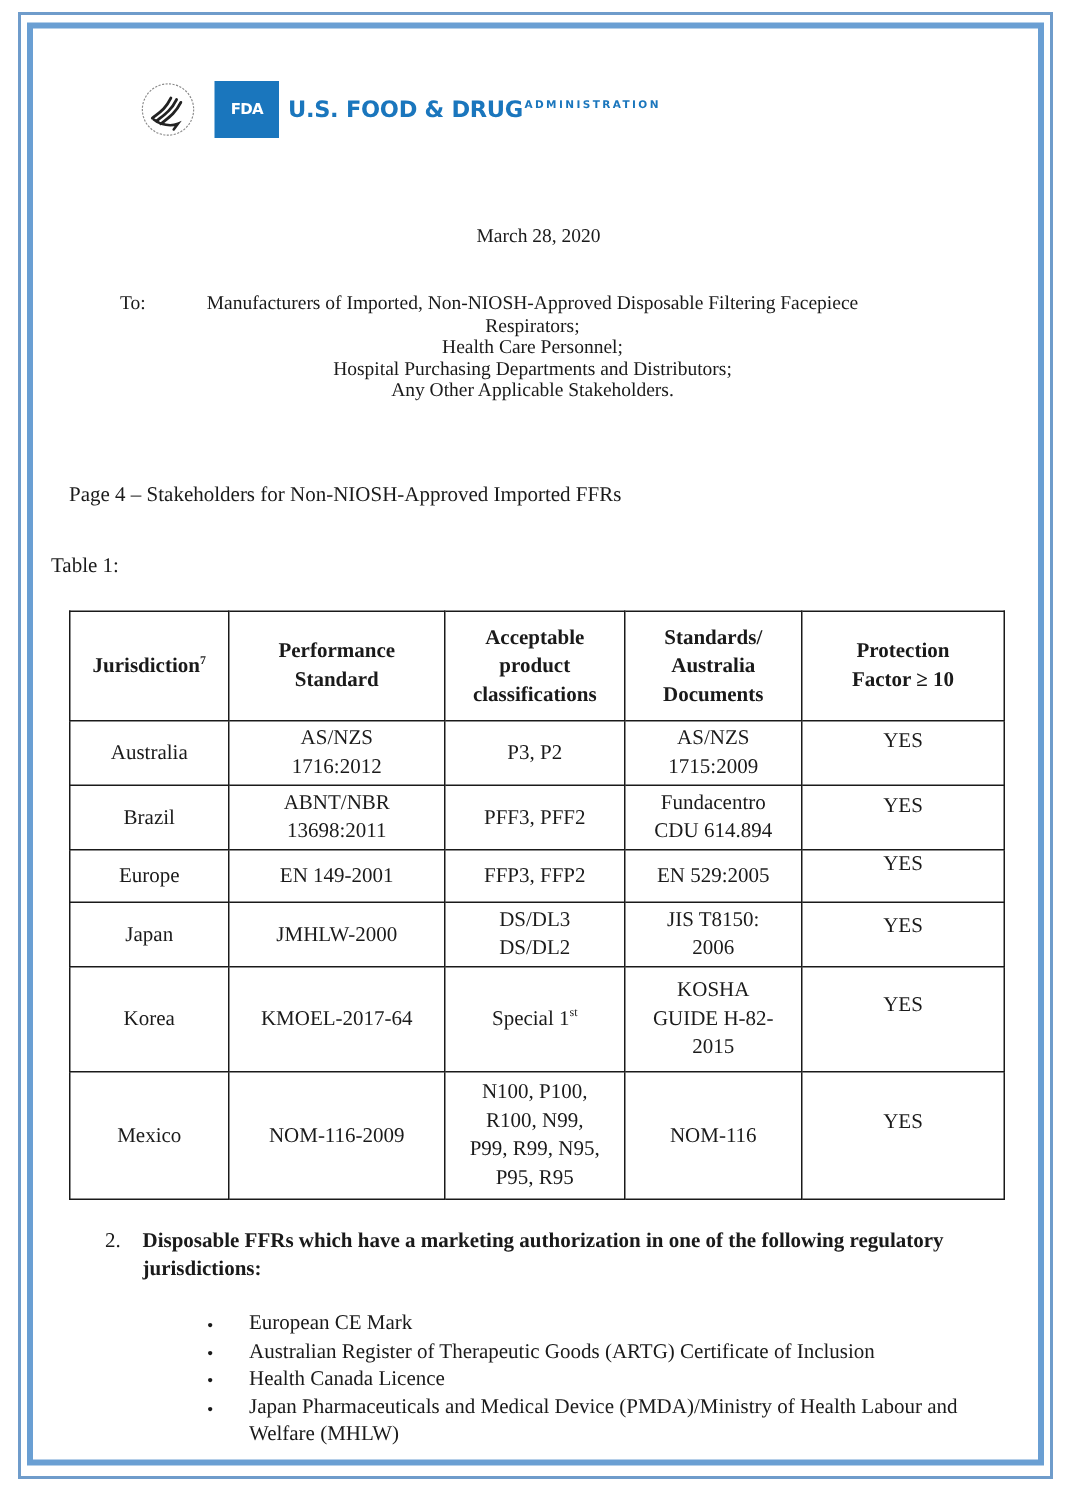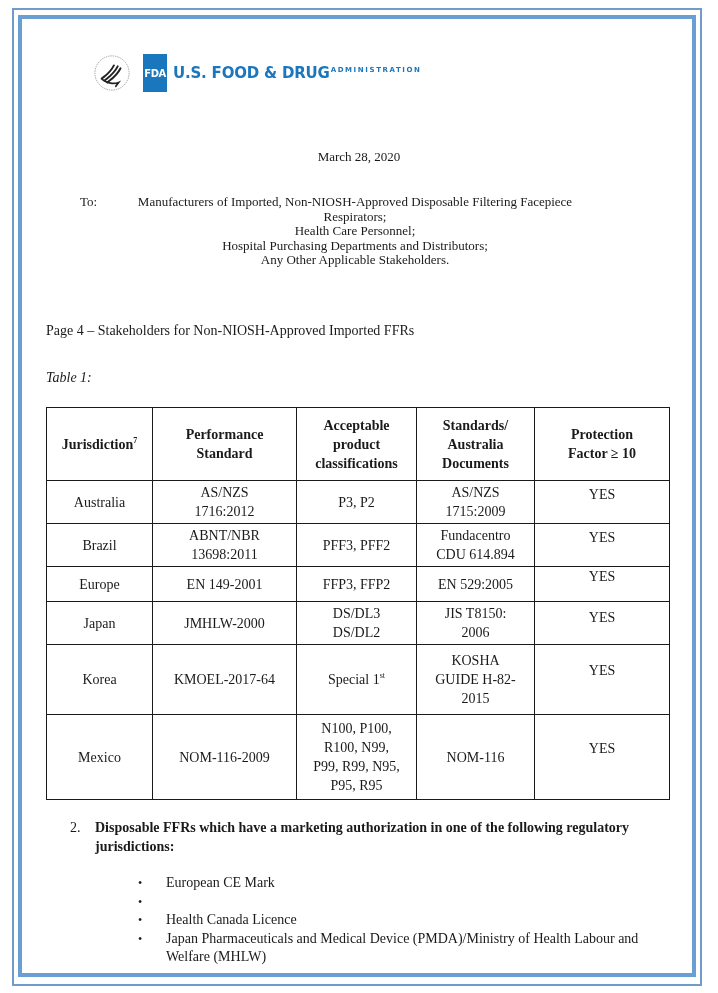--- a/index.html
+++ b/index.html
@@ -4,36 +4,36 @@
   <style>
     html, body { margin: 0; padding: 0; background: #ffffff; }
     body { width: 718px; height: 993px; position: relative; overflow: hidden;
            font-family: "Liberation Serif", serif; color: #1a1a1a; }
     .frame-outer { position: absolute; left: 12px; top: 8px; width: 690px; height: 978px;
                    border: 2px solid #6f9ccb; box-sizing: border-box; }
     .frame-inner { position: absolute; left: 18px; top: 15px; width: 678px; height: 962px;
                    border: 4px solid #6a9fd3; box-sizing: border-box; }
     .logo { position: absolute; left: 93px; top: 53px; height: 40px; display: flex; align-items: center; }
     .hhs-seal { width: 38px; height: 38px; margin-right: 12px; }
-    .fda-box { width: 24px; height: 38px; background: #1a76bd; color: #fff;
+    .fda-box { width: 43px; height: 38px; background: #1a76bd; color: #fff;
                font-family: "DejaVu Sans", sans-serif; font-weight: bold; font-size: 10px;
                display: flex; align-items: center; justify-content: center; letter-spacing: -0.5px; }
     .fda-text { margin-left: 6px; display: flex; flex-direction: row; color: #1a76bd;
                 font-family: "DejaVu Sans", sans-serif; }
     .fda-title { font-size: 15px; font-weight: bold; line-height: 17px; letter-spacing: -0.2px; }
     .fda-sub { font-size: 7px; letter-spacing: 1.6px; line-height: 10px; font-weight: bold; margin-left: 1px; }
 
     .date { position: absolute; top: 149px; left: 0; width: 718px; text-align: center; font-size: 13px; }
     .to-block { position: absolute; top: 195px; left: 80px; font-size: 13px; line-height: 14.5px; }
     .to-label { position: absolute; left: 0; top: 0; }
     .to-lines { margin-left: 40px; width: 470px; text-align: center; }
     .to-line { display: block; white-space: nowrap; }
 
     .page-heading { position: absolute; top: 323px; left: 46px; font-size: 14px; }
-    .table-label { position: absolute; top: 370px; left: 46px; font-size: 14px; font-style: italic; }
+    .table-label { position: absolute; top: 370px; left: 34px; font-size: 14px; }
 
     table.main { position: absolute; left: 46px; top: 407px; border-collapse: collapse;
                  font-size: 14px; }
     table.main td, table.main th { border: 1.5px solid #1a1a1a; text-align: center; padding: 0;
                  line-height: 19px; vertical-align: middle; }
     table.main th { font-weight: bold; font-size: 14px; }
     th.small { font-size: 13px; line-height: 19px; }
     .c1 { width: 105px; } .c2 { width: 143px; } .c3 { width: 119px; } .c4 { width: 117px; } .c5 { width: 134px; }
     .yes { vertical-align: top !important; padding-top: 4px !important; }
     sup { font-size: 8px; line-height: 0; }
@@ -141,20 +141,21 @@
   <div class="txt">Disposable FFRs which have a marketing authorization in one of the following regulatory jurisdictions:</div>
 </div>
 
 <div class="bullets">
   <div class="bullet">
     <span class="bullet-dot">•</span>
     <span>European CE Mark</span>
   </div>
   <div class="bullet">
     <span class="bullet-dot">•</span>
+    <span>Australian Register of Therapeutic Goods (ARTG) Certificate of Inclusion</span>
   </div>
   <div class="bullet">
     <span class="bullet-dot">•</span>
     <span>Health Canada Licence</span>
   </div>
   <div class="bullet">
     <span class="bullet-dot">•</span>
     <span>Japan Pharmaceuticals and Medical Device (PMDA)/Ministry of Health Labour and Welfare (MHLW)</span>
   </div>
 </div>

